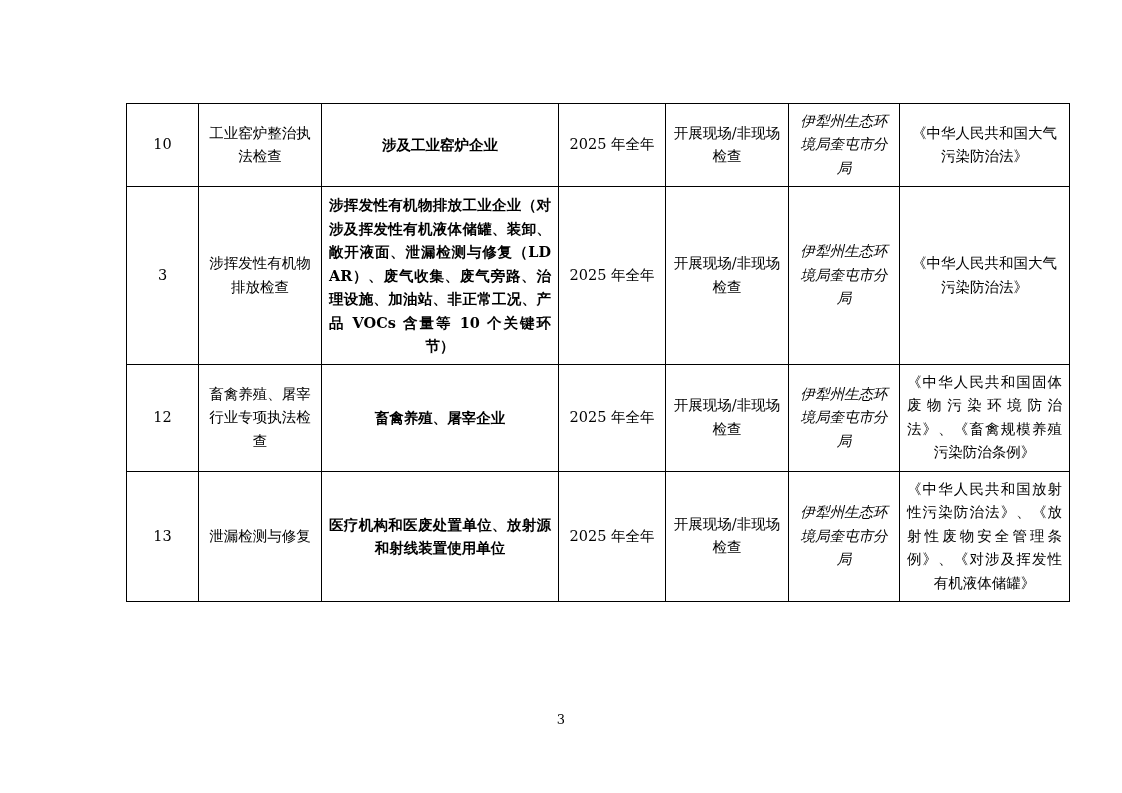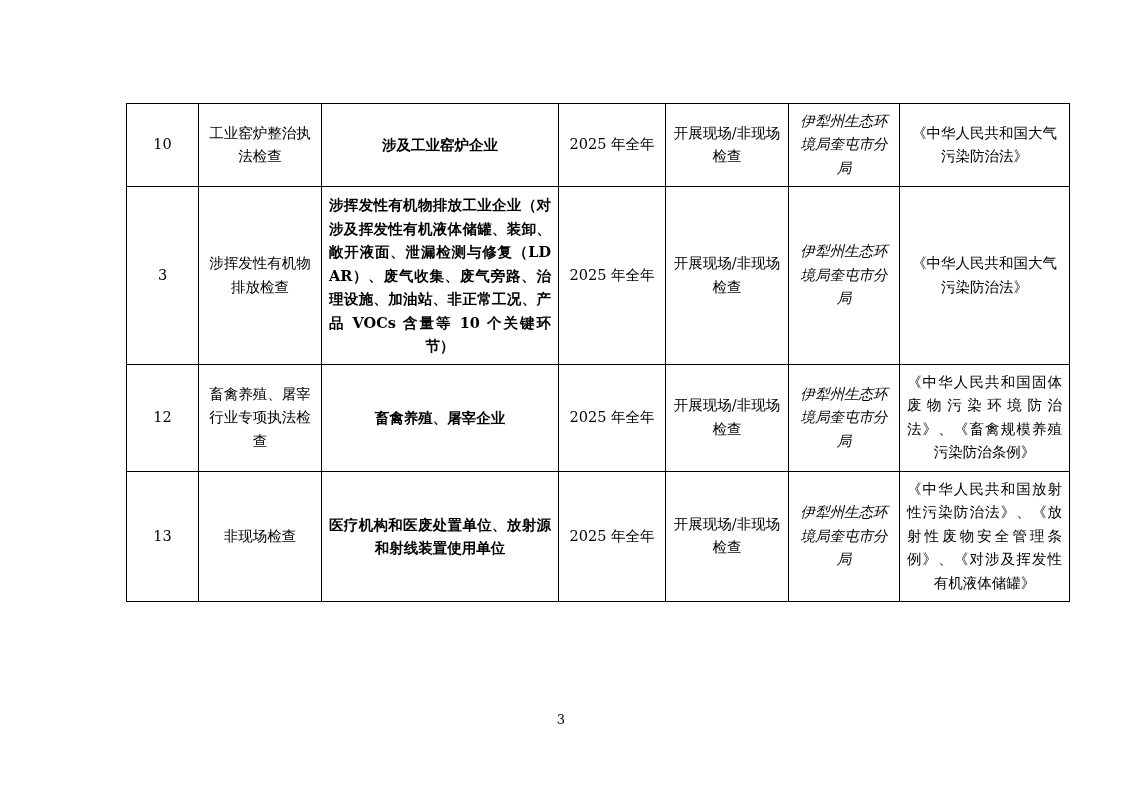--- a/index.html
+++ b/index.html
@@ -100,21 +100,21 @@
         <td class="col-name cell-name">畜禽养殖、屠宰行业专项执法检查</td>
         <td class="col-obj cell-obj">畜禽养殖、屠宰企业</td>
         <td class="col-time cell-time">2025 年全年</td>
         <td class="col-mode cell-mode">开展现场/非现场检查</td>
         <td class="col-dept cell-dept">伊犁州生态环境局奎屯市分局</td>
         <td class="col-law cell-law justify">《中华人民共和国固体废物污染环境防治法》、《畜禽规模养殖污染防治条例》</td>
       </tr>
 
       <tr>
         <td class="col-idx cell-idx">13</td>
-        <td class="col-name cell-name">非现场检查</td>
+        <td class="col-name cell-name">泄漏检测与修复</td>
         <td class="col-obj cell-obj justify">医疗机构和医废处置单位、放射源和射线装置使用单位</td>
         <td class="col-time cell-time">2025 年全年</td>
         <td class="col-mode cell-mode">开展现场/非现场检查</td>
         <td class="col-dept cell-dept">伊犁州生态环境局奎屯市分局</td>
         <td class="col-law cell-law justify">《中华人民共和国放射性污染防治法》、《放射性废物安全管理条例》、《对涉及挥发性有机液体储罐》</td>
       </tr>
 
     </tbody>
   </table>
 

